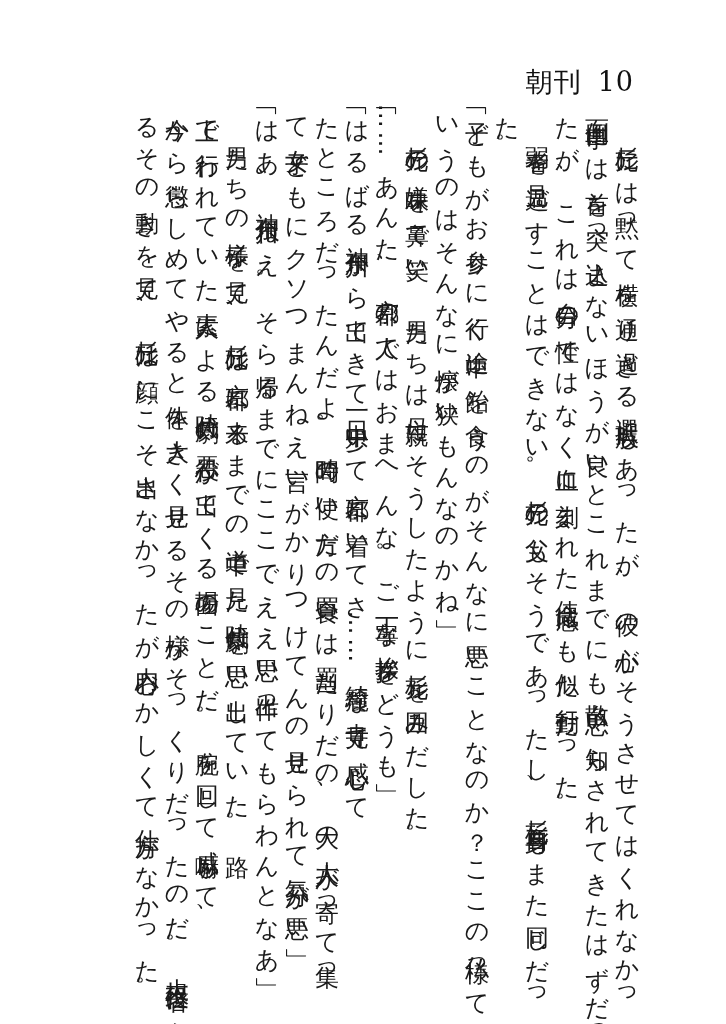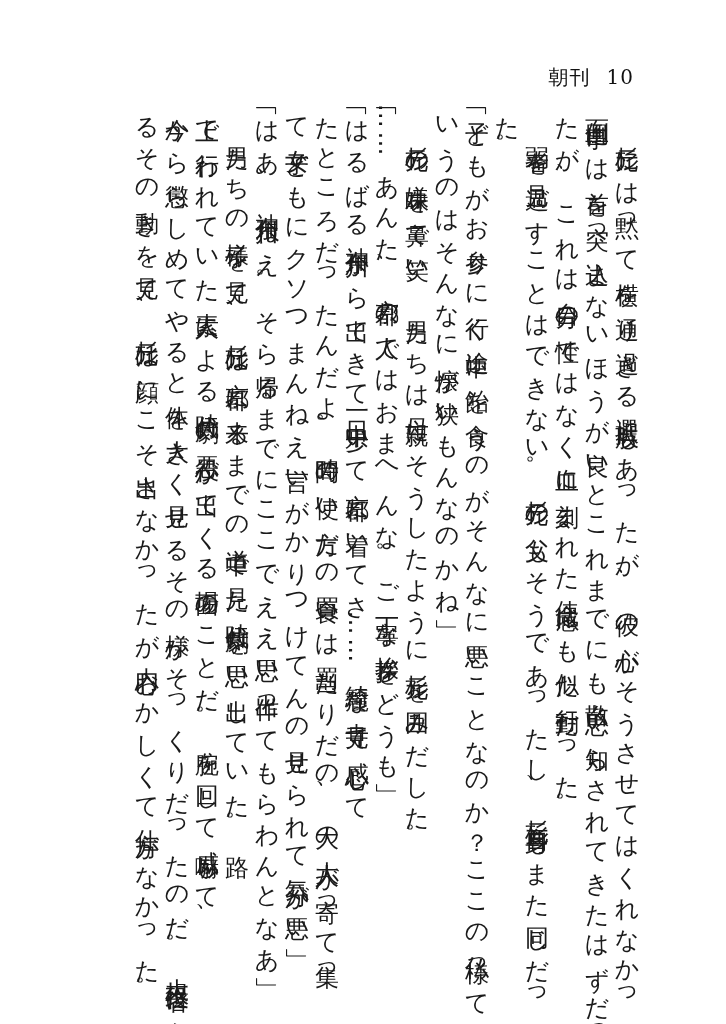--- a/index.html
+++ b/index.html
@@ -3,21 +3,21 @@
   <meta charset="utf-8">
   <style>
     html, body { margin: 0; padding: 0; background: #ffffff; }
     body { width: 726px; height: 1024px; position: relative; overflow: hidden; }
     .page {
       position: absolute; left: 0; top: 0; width: 726px; height: 1024px; background: #ffffff;
     }
     .running-head {
       position: absolute; top: 64px; right: 92px;
       font-family: "DejaVu Serif", "Liberation Serif", serif;
-      font-size: 20px; color: #111; letter-spacing: 1px; white-space: nowrap;
+      font-size: 27px; color: #111; letter-spacing: 1px; white-space: nowrap;
     }
     .running-head .num { margin-left: 16px; }
     .body-text {
       position: absolute; top: 100px; right: 84px;
       height: 840px; width: 560px;
       writing-mode: vertical-rl;
       font-family: "DejaVu Sans", "Liberation Sans", sans-serif;
       font-size: 24px; line-height: 30px; letter-spacing: 3.7px;
       color: #1a1a1a;
     }

